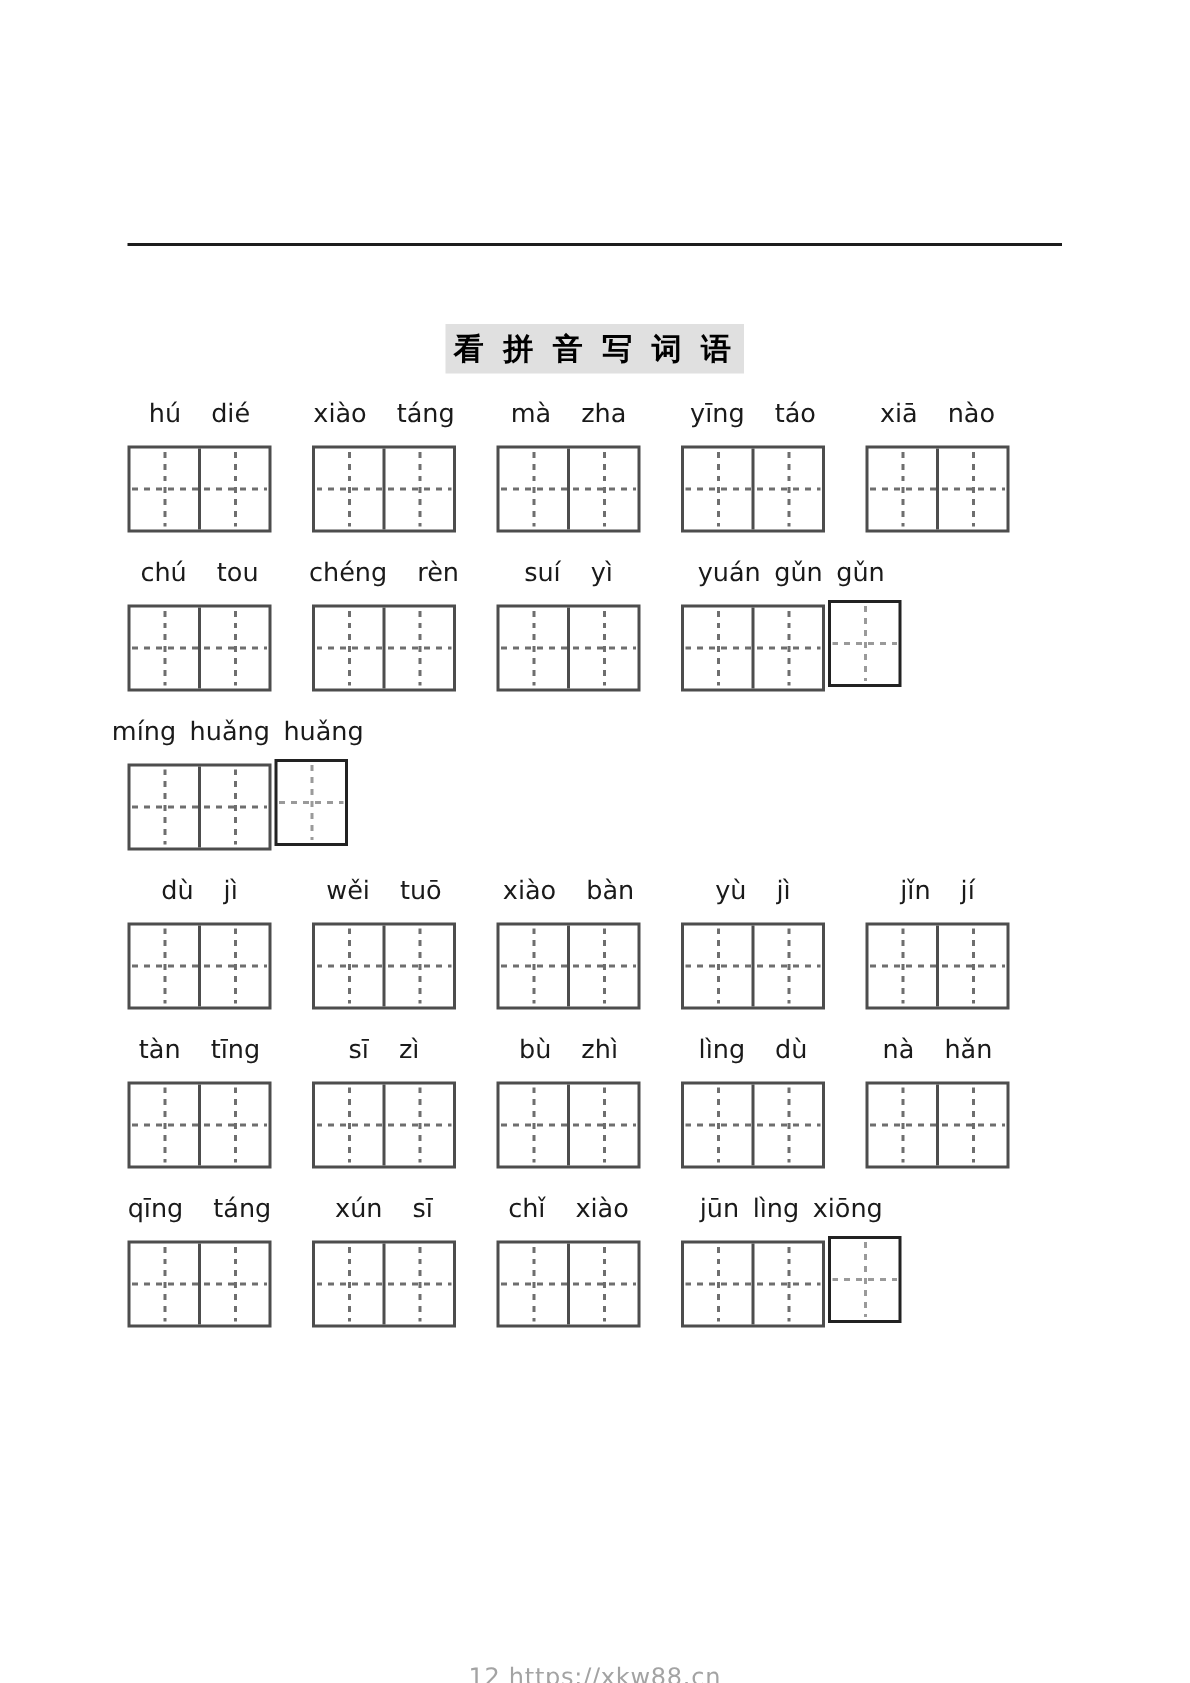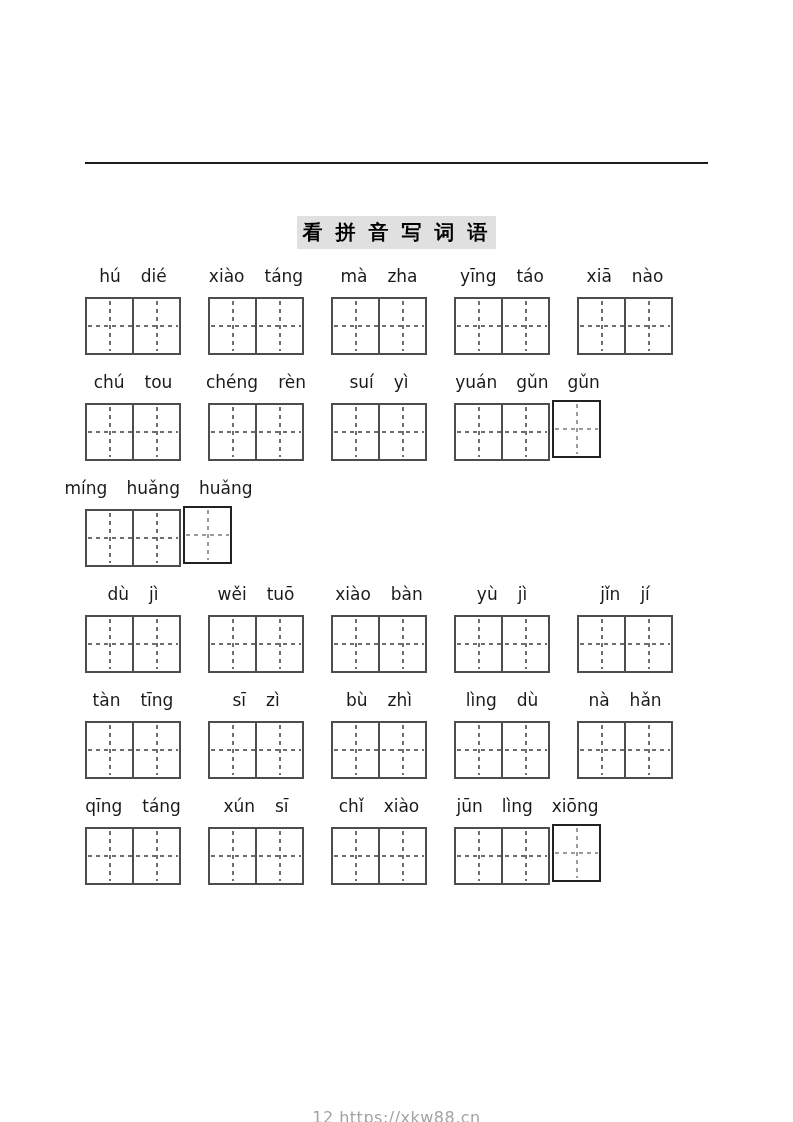--- a/index.html
+++ b/index.html
@@ -61,21 +61,21 @@
     width: 96px;
     flex: 0 0 auto;
     display: flex;
     justify-content: center;
     gap: 20px;
     white-space: nowrap;
     font-size: 17px;
     color: #1a1a1a;
     line-height: 1.35;
   }
-  .pinyin-group.wide { width: 147px; gap: 19px; }
+  .pinyin-group.wide { width: 147px; gap: 9px; }
   .grid-row {
     display: flex;
     gap: 27px;
     margin-top: 9px;
   }
   .grid-group {
     flex: 0 0 auto;
     display: flex;
     gap: 2px;
     align-items: flex-start;

